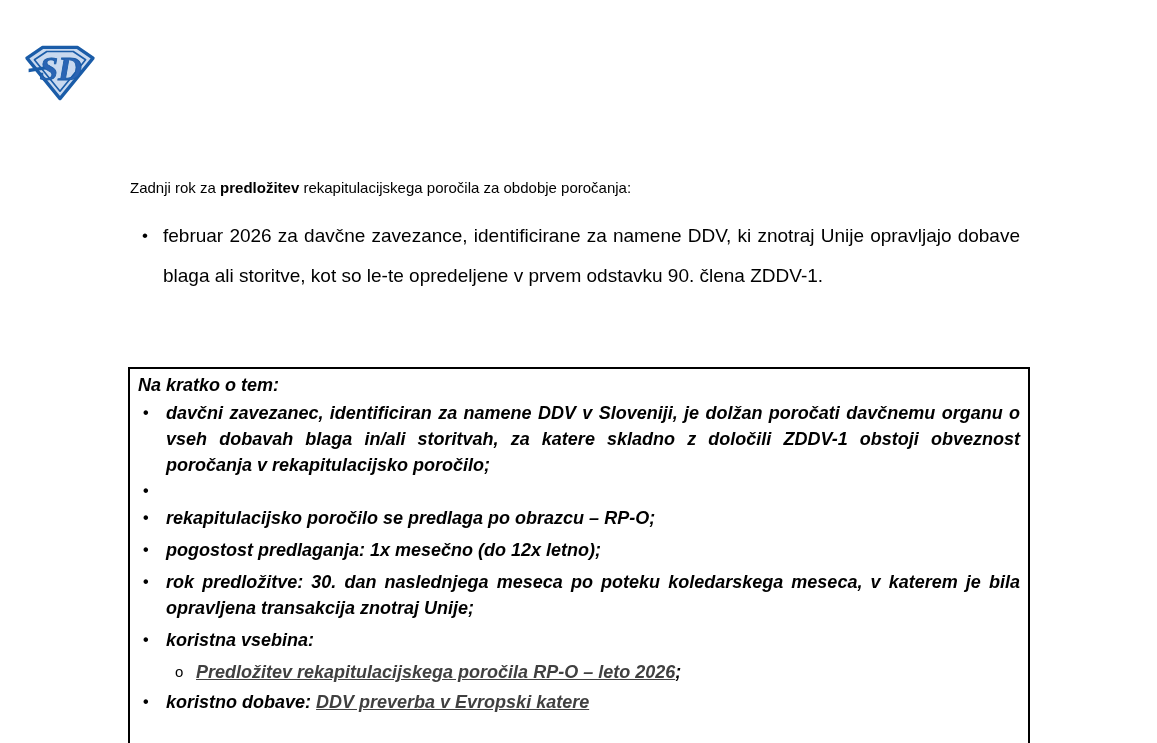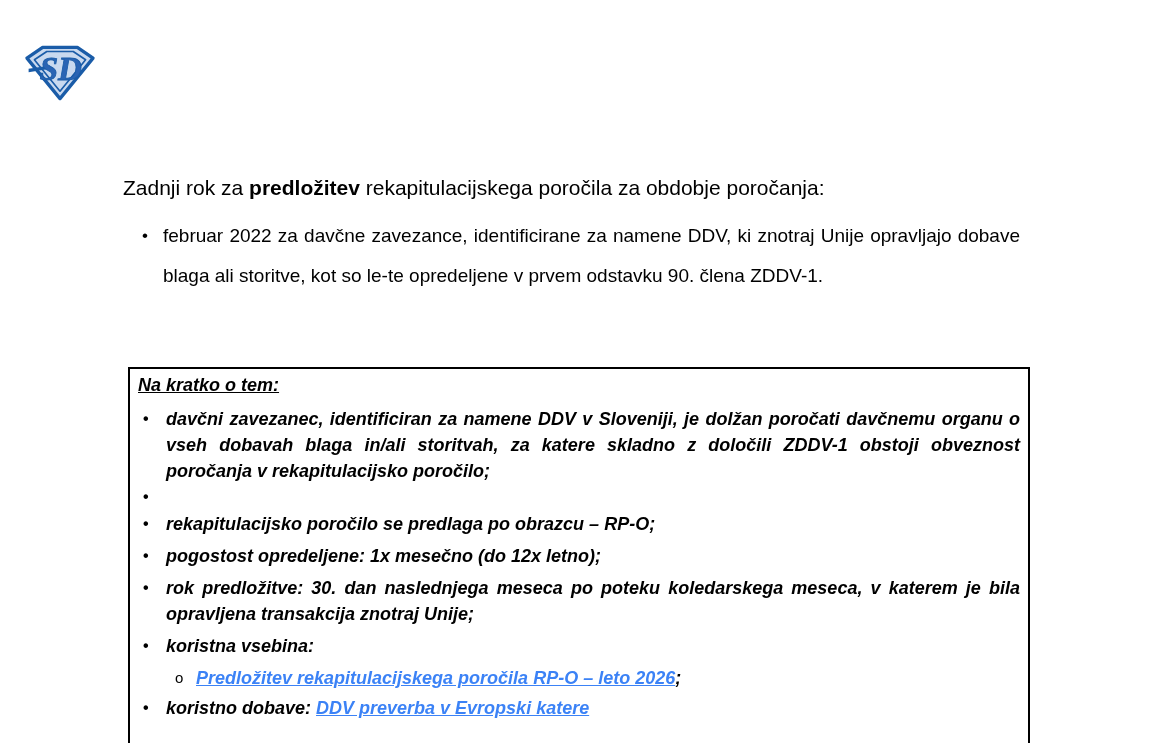--- a/index.html
+++ b/index.html
@@ -11,22 +11,22 @@
     overflow: hidden;
     font-family: "Liberation Sans", sans-serif;
     color: #000000;
   }
 
   
   .logo { position: absolute; left: 22px; top: 44px; width: 76px; height: 58px; }
 
   
   .heading {
-    position: absolute; left: 123px; top: 176px;
-    font-size: 21px; line-height: 24px; white-space: nowrap;
+    position: absolute; left: 130px; top: 176px;
+    font-size: 15px; line-height: 24px; white-space: nowrap;
   }
   .heading .bold { font-weight: bold; }
 
   
   .deadline {
     position: absolute; left: 142px; top: 216px; width: 878px;
     font-size: 19px; line-height: 40px;
     text-align: justify;
     padding-left: 21px; box-sizing: border-box;
   }
@@ -38,22 +38,21 @@
   
   .info-box {
     position: absolute; left: 128px; top: 367px; width: 902px; height: 430px;
     border: 2px solid #000000;
     padding: 3px 8px 0 8px;
     box-sizing: border-box;
     font-size: 18px; font-style: italic; font-weight: bold;
     line-height: 26px;
   }
   .box-title {
-    text-decoration: underline;
-    margin: 0 0 8px 0;
+    margin: 0 0 2px 0;
   }
   .info-box ul { list-style: none; margin: 0; padding: 0; }
   .info-box li {
     position: relative;
     padding-left: 28px;
     text-align: justify;
   }
   .info-box li .bullet {
     position: absolute; left: 5px; top: 0;
     font-style: normal; font-size: 16px;
@@ -64,21 +63,21 @@
   .sub-item {
     position: relative;
     padding-left: 58px;
     margin-bottom: 4px;
   }
   .sub-item .sub-marker {
     position: absolute; left: 37px; top: 0;
     font-style: normal; font-weight: normal; font-size: 15px;
   }
   .doc-link {
-    color: #3b82f6;
+    color: #404040;
     text-decoration: underline;
     cursor: pointer;
     text-align: center;
   }
   .last-item { position: relative; padding-left: 28px; }
   .last-item .bullet { position: absolute; left: 5px; top: 0; font-style: normal; font-size: 16px; }
 </style>
 </head>
 <body>
 
@@ -92,21 +91,21 @@
       <text x="47" y="44" text-anchor="middle" font-family="Liberation Serif, serif" font-size="40" font-weight="bold" font-style="italic" fill="#2a64b4" stroke="#1a5ca8" stroke-width="1">SD</text>
     </svg>
   </div>
 
   <div class="heading">
     <span>Zadnji rok za </span><span class="bold">predložitev</span><span> rekapitulacijskega poročila za obdobje poročanja:</span>
   </div>
 
   <div class="deadline">
     <span class="marker">•</span>
-    <span>februar 2022 za davčne zavezance, identificirane za namene DDV, ki znotraj Unije opravljajo dobave blaga ali storitve, kot so le-te opredeljene v prvem odstavku 90. člena ZDDV-1.</span>
+    <span>februar 2026 za davčne zavezance, identificirane za namene DDV, ki znotraj Unije opravljajo dobave blaga ali storitve, kot so le-te opredeljene v prvem odstavku 90. člena ZDDV-1.</span>
   </div>
 
   <div class="info-box">
     <p class="box-title">Na kratko o tem:</p>
 
     <ul class="group1">
       <li>
         <span class="bullet">•</span>
         <span>davčni zavezanec, identificiran za namene DDV v Sloveniji, je dolžan poročati davčnemu organu o vseh dobavah blaga in/ali storitvah, za katere skladno z določili ZDDV-1 obstoji obveznost poročanja v rekapitulacijsko poročilo;</span>
       </li>
@@ -117,21 +116,21 @@
 
     <div class="box-spacer"></div>
 
     <ul class="group2">
       <li>
         <span class="bullet">•</span>
         <span>rekapitulacijsko poročilo se predlaga po obrazcu – RP-O;</span>
       </li>
       <li>
         <span class="bullet">•</span>
-        <span>pogostost opredeljene: 1x mesečno (do 12x letno);</span>
+        <span>pogostost predlaganja: 1x mesečno (do 12x letno);</span>
       </li>
       <li>
         <span class="bullet">•</span>
         <span>rok predložitve: 30. dan naslednjega meseca po poteku koledarskega meseca, v katerem je bila opravljena transakcija znotraj Unije;</span>
       </li>
       <li>
         <span class="bullet">•</span>
         <span>koristna vsebina:</span>
       </li>
     </ul>

